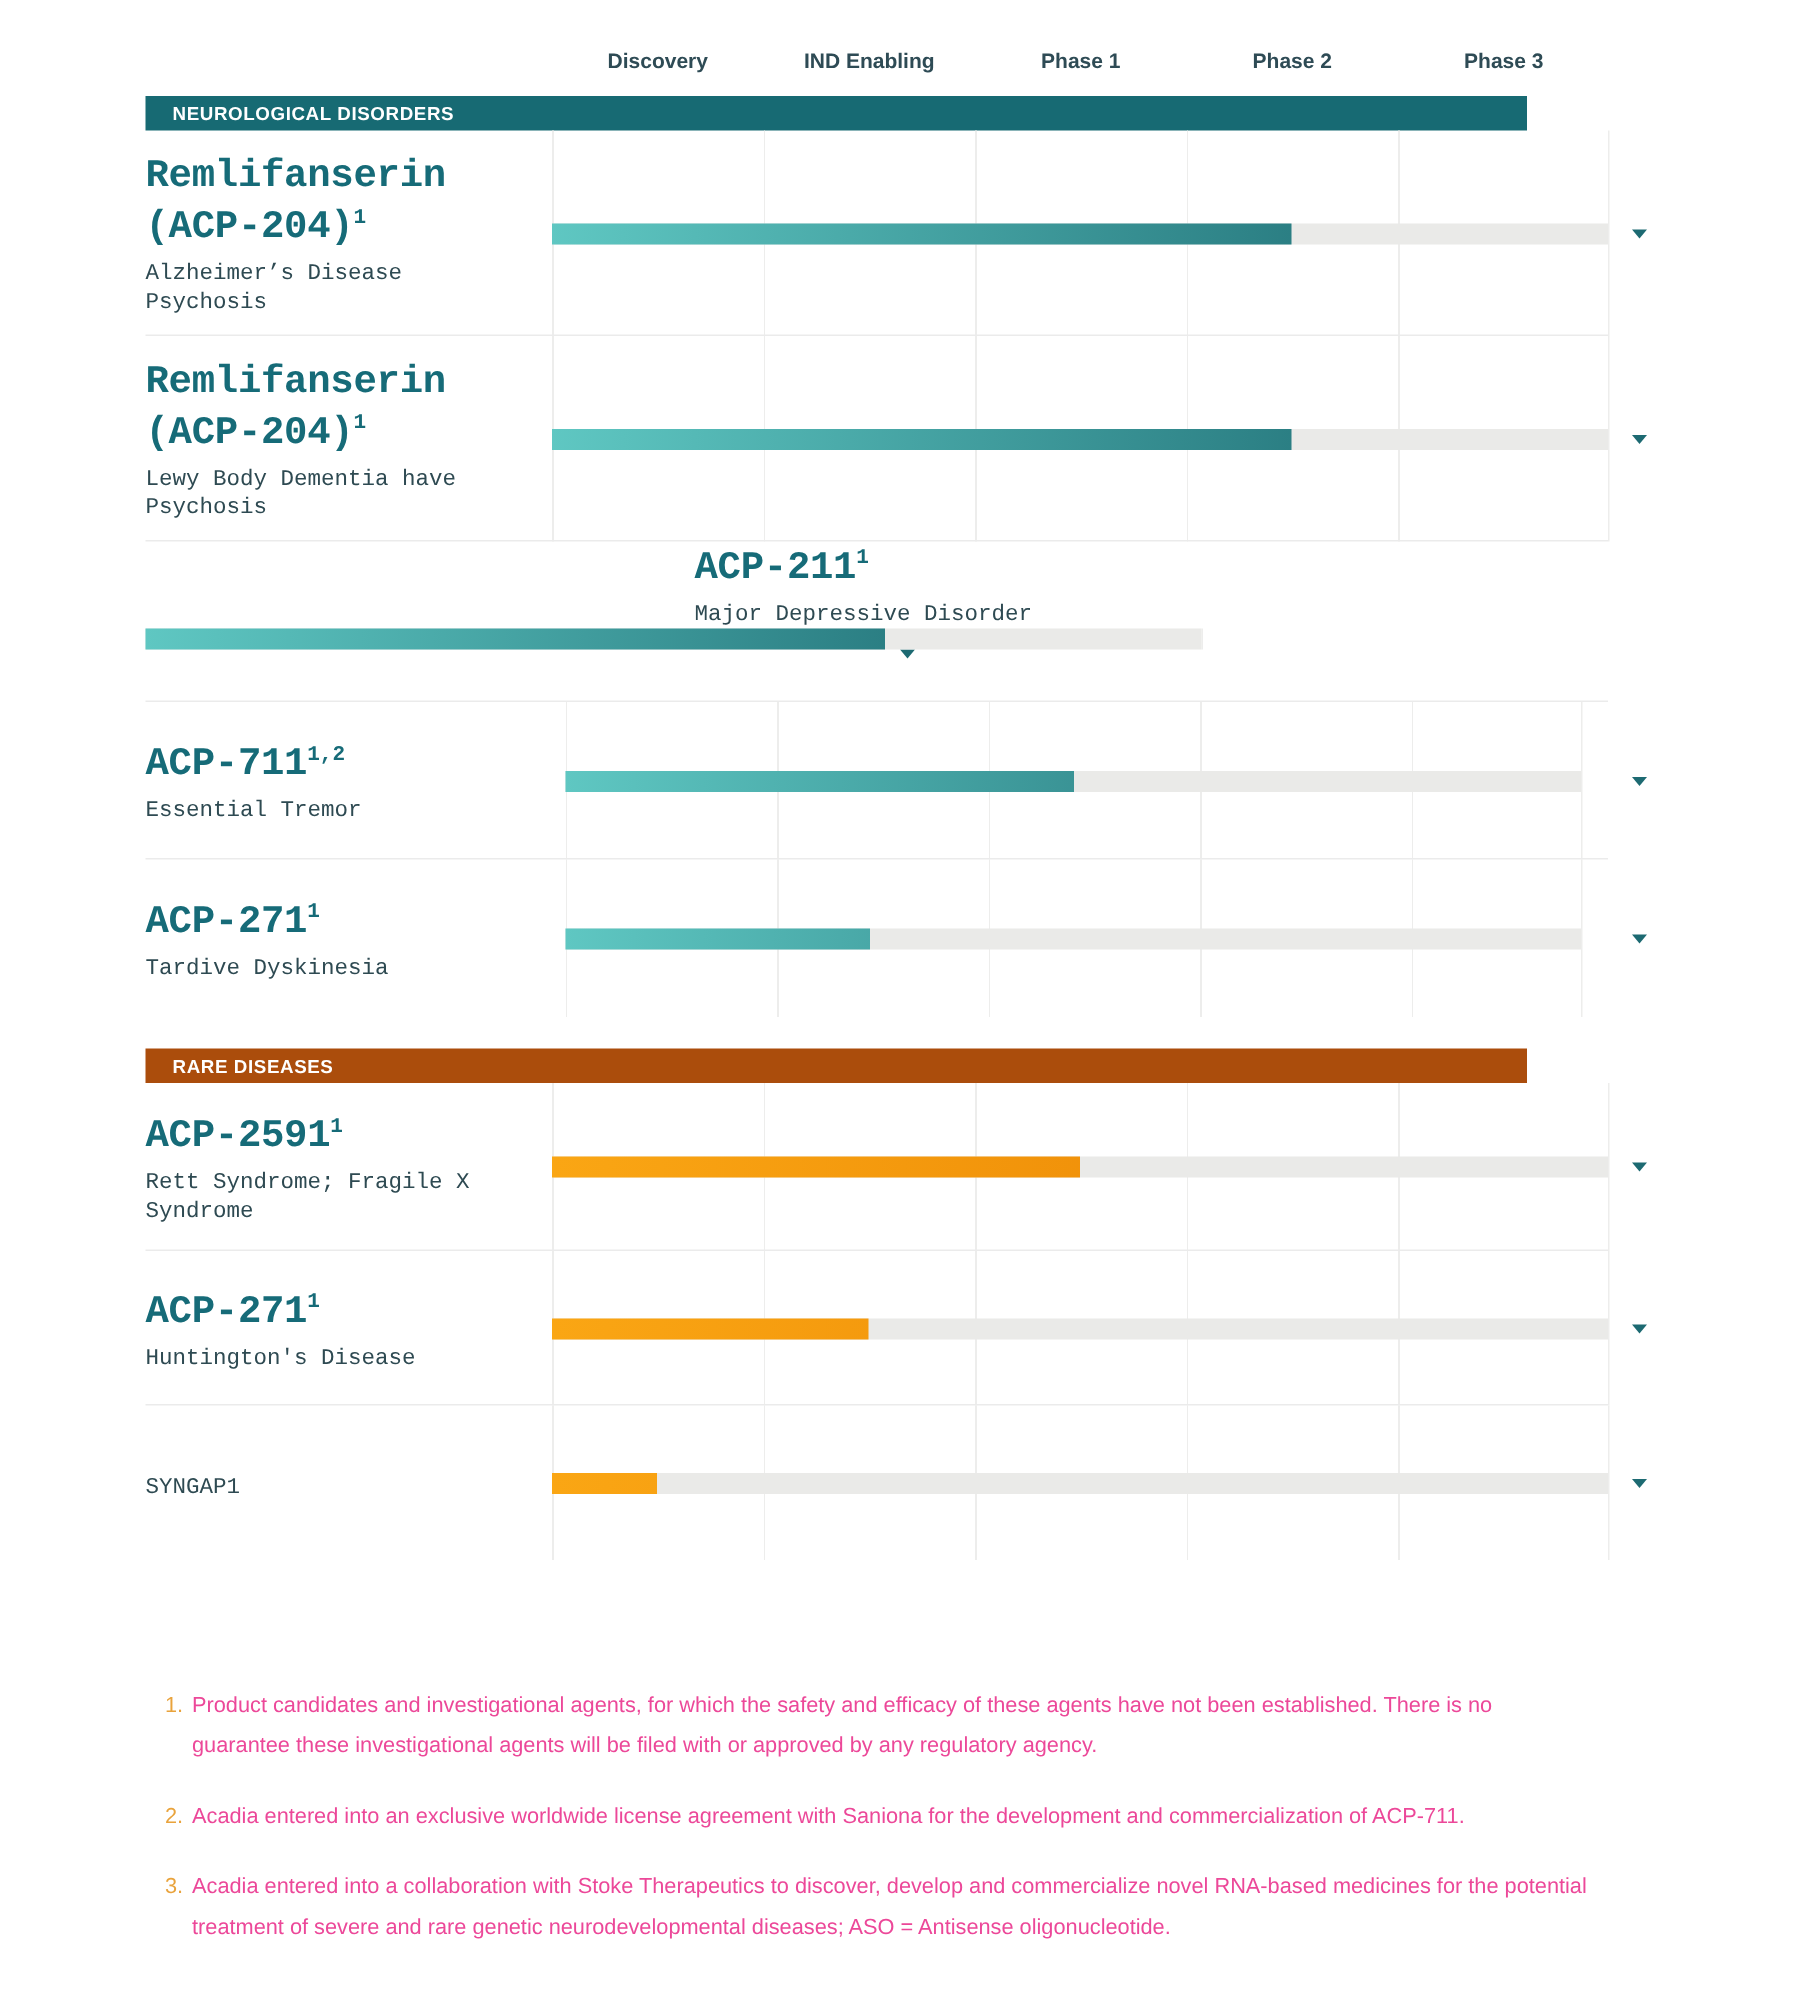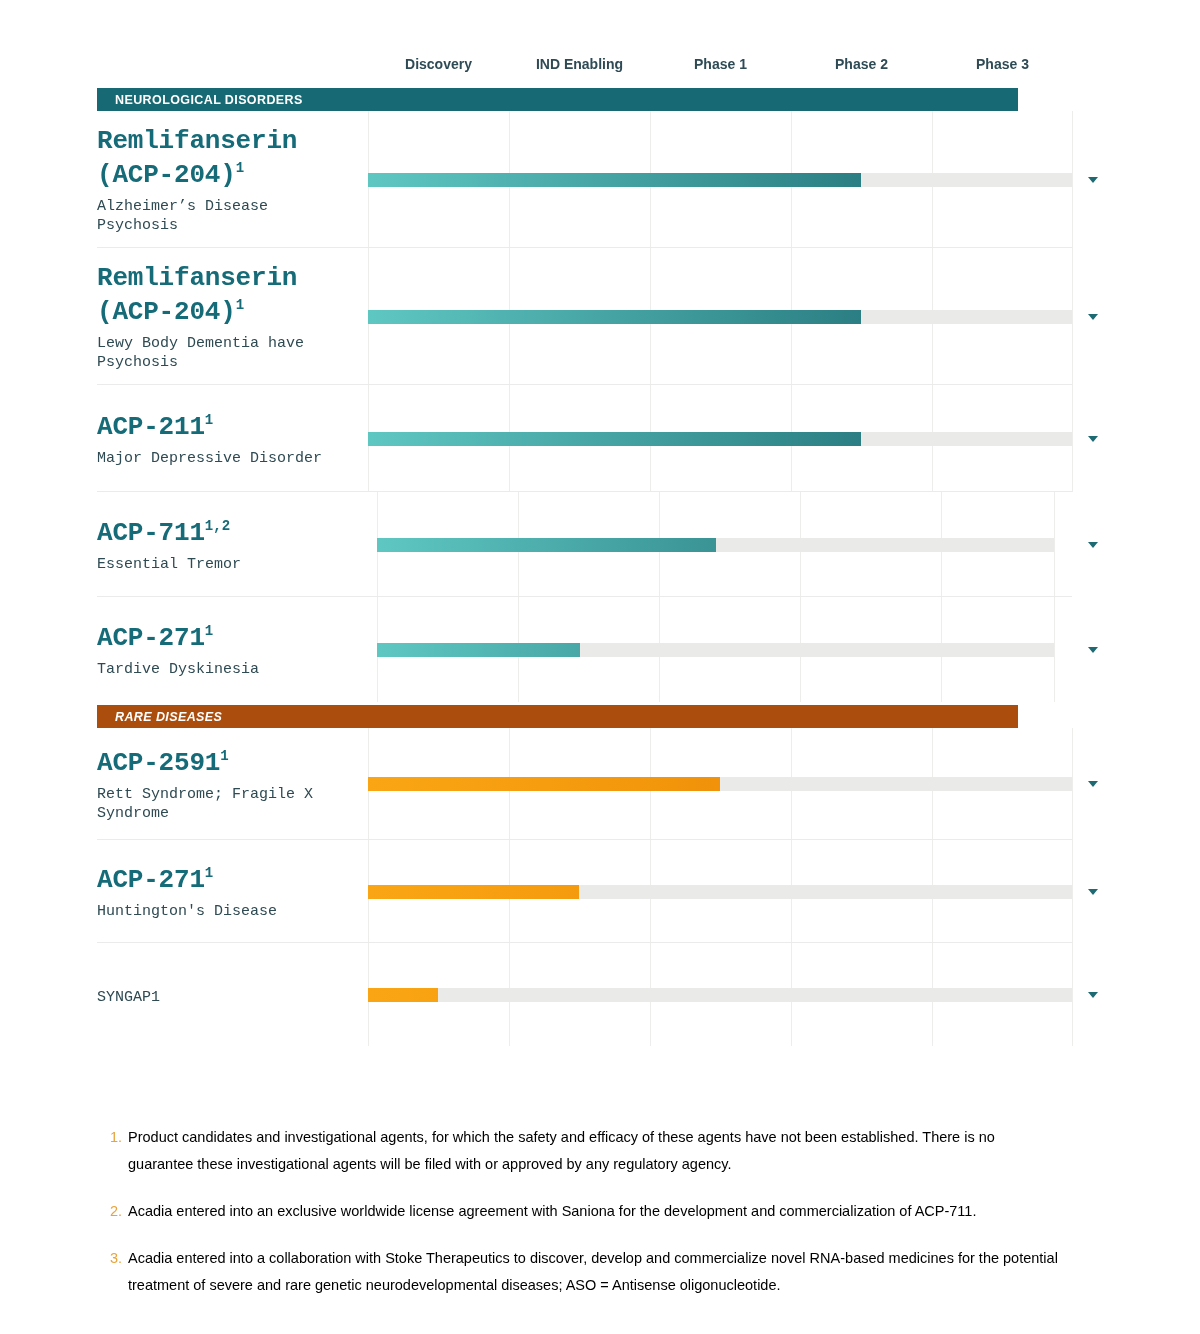--- a/index.html
+++ b/index.html
@@ -2,33 +2,33 @@
 <html><head>
 <meta charset="utf-8">
 <style>
   * { margin:0; padding:0; box-sizing:border-box; }
   html,body { background:#ffffff; }
   body { width:1200px; font-family:"Liberation Sans", sans-serif; }
   .page { position:relative; width:1200px; height:1334px; background:#fff; overflow:hidden; }
   .pipeline { position:absolute; left:97px; top:0; width:1003px; }
 
   
-  .phase-header { display:flex; margin-left:271px; width:705px; padding-top:56px; padding-bottom:16px; }
+  .phase-header { display:flex; margin-left:271px; width:705px; padding-top:32px; padding-bottom:16px; }
   .phase-label { width:141px; text-align:center; font-size:14px; font-weight:bold; color:#2E4B55; }
 
   
   .banner { width:921px; height:23px; display:flex; align-items:center; padding-left:18px;
             color:#ffffff; font-size:12.5px; font-weight:bold; letter-spacing:0.4px; }
   .banner.teal   { background:#176A73; }
-  .banner.orange { background:#AB4D0C; margin-top:3px;font-style:italic; }
+  .banner.orange { background:#AB4D0C; margin-top:21px; }
 
   
   .row { position:relative; display:flex; align-items:center; width:1003px; }
   .row.h137 { height:137px; }
-  .row.h107 { height:107px; }
+  .row.h107 { height:107px;flex-direction:column; }
   .row.h105 { height:105px;gap:19px; }
   .row.h112 { height:112px; }
   .row.h103 { height:103px; }
   .row::after { content:""; position:absolute; left:0; right:28px; bottom:0; height:1px; background:#EBEBEB; }
   .row.no-sep::after { display:none; }
 
   .row-label { width:271px; padding-right:18px;font-family:Liberation Mono, monospace; }
   .prog-name { font-size:26px; font-weight:600; color:#166B78; line-height:34px; letter-spacing:-0.2px; }
   .prog-name sup { font-size:54%; line-height:0; vertical-align:super; letter-spacing:0; }
   .prog-ind { font-size:15px; color:#2E4A52; margin-top:5px; line-height:19px; }
@@ -42,21 +42,21 @@
   .section-rare  .bar-fill { background-image:linear-gradient(90deg,#FAA614,#E87F00); }
 
   .row-arrow { width:27px; display:flex; justify-content:flex-end; padding-right:2px; }
   .arrow-down { width:0; height:0; border-left:5px solid transparent; border-right:5px solid transparent;
                 border-top:6px solid #1D6A72; cursor:pointer; }
 
   
   .footnotes { position:absolute; left:110px; top:1124px; width:960px; }
   .footnote { display:flex; margin-bottom:20px; font-size:14.5px; line-height:27px; }
   .fn-num  { color:#E9A33C; width:18px; flex:0 0 18px; }
-  .fn-text { color:#000000; max-width:930px; }
+  .fn-text { color:#ec4899; max-width:930px; }
 </style>
 </head>
 <body>
 
 <div class="page">
   <div class="pipeline">
 
     <div class="phase-header">
       <div class="phase-label">Discovery</div>
       <div class="phase-label">IND Enabling</div>

